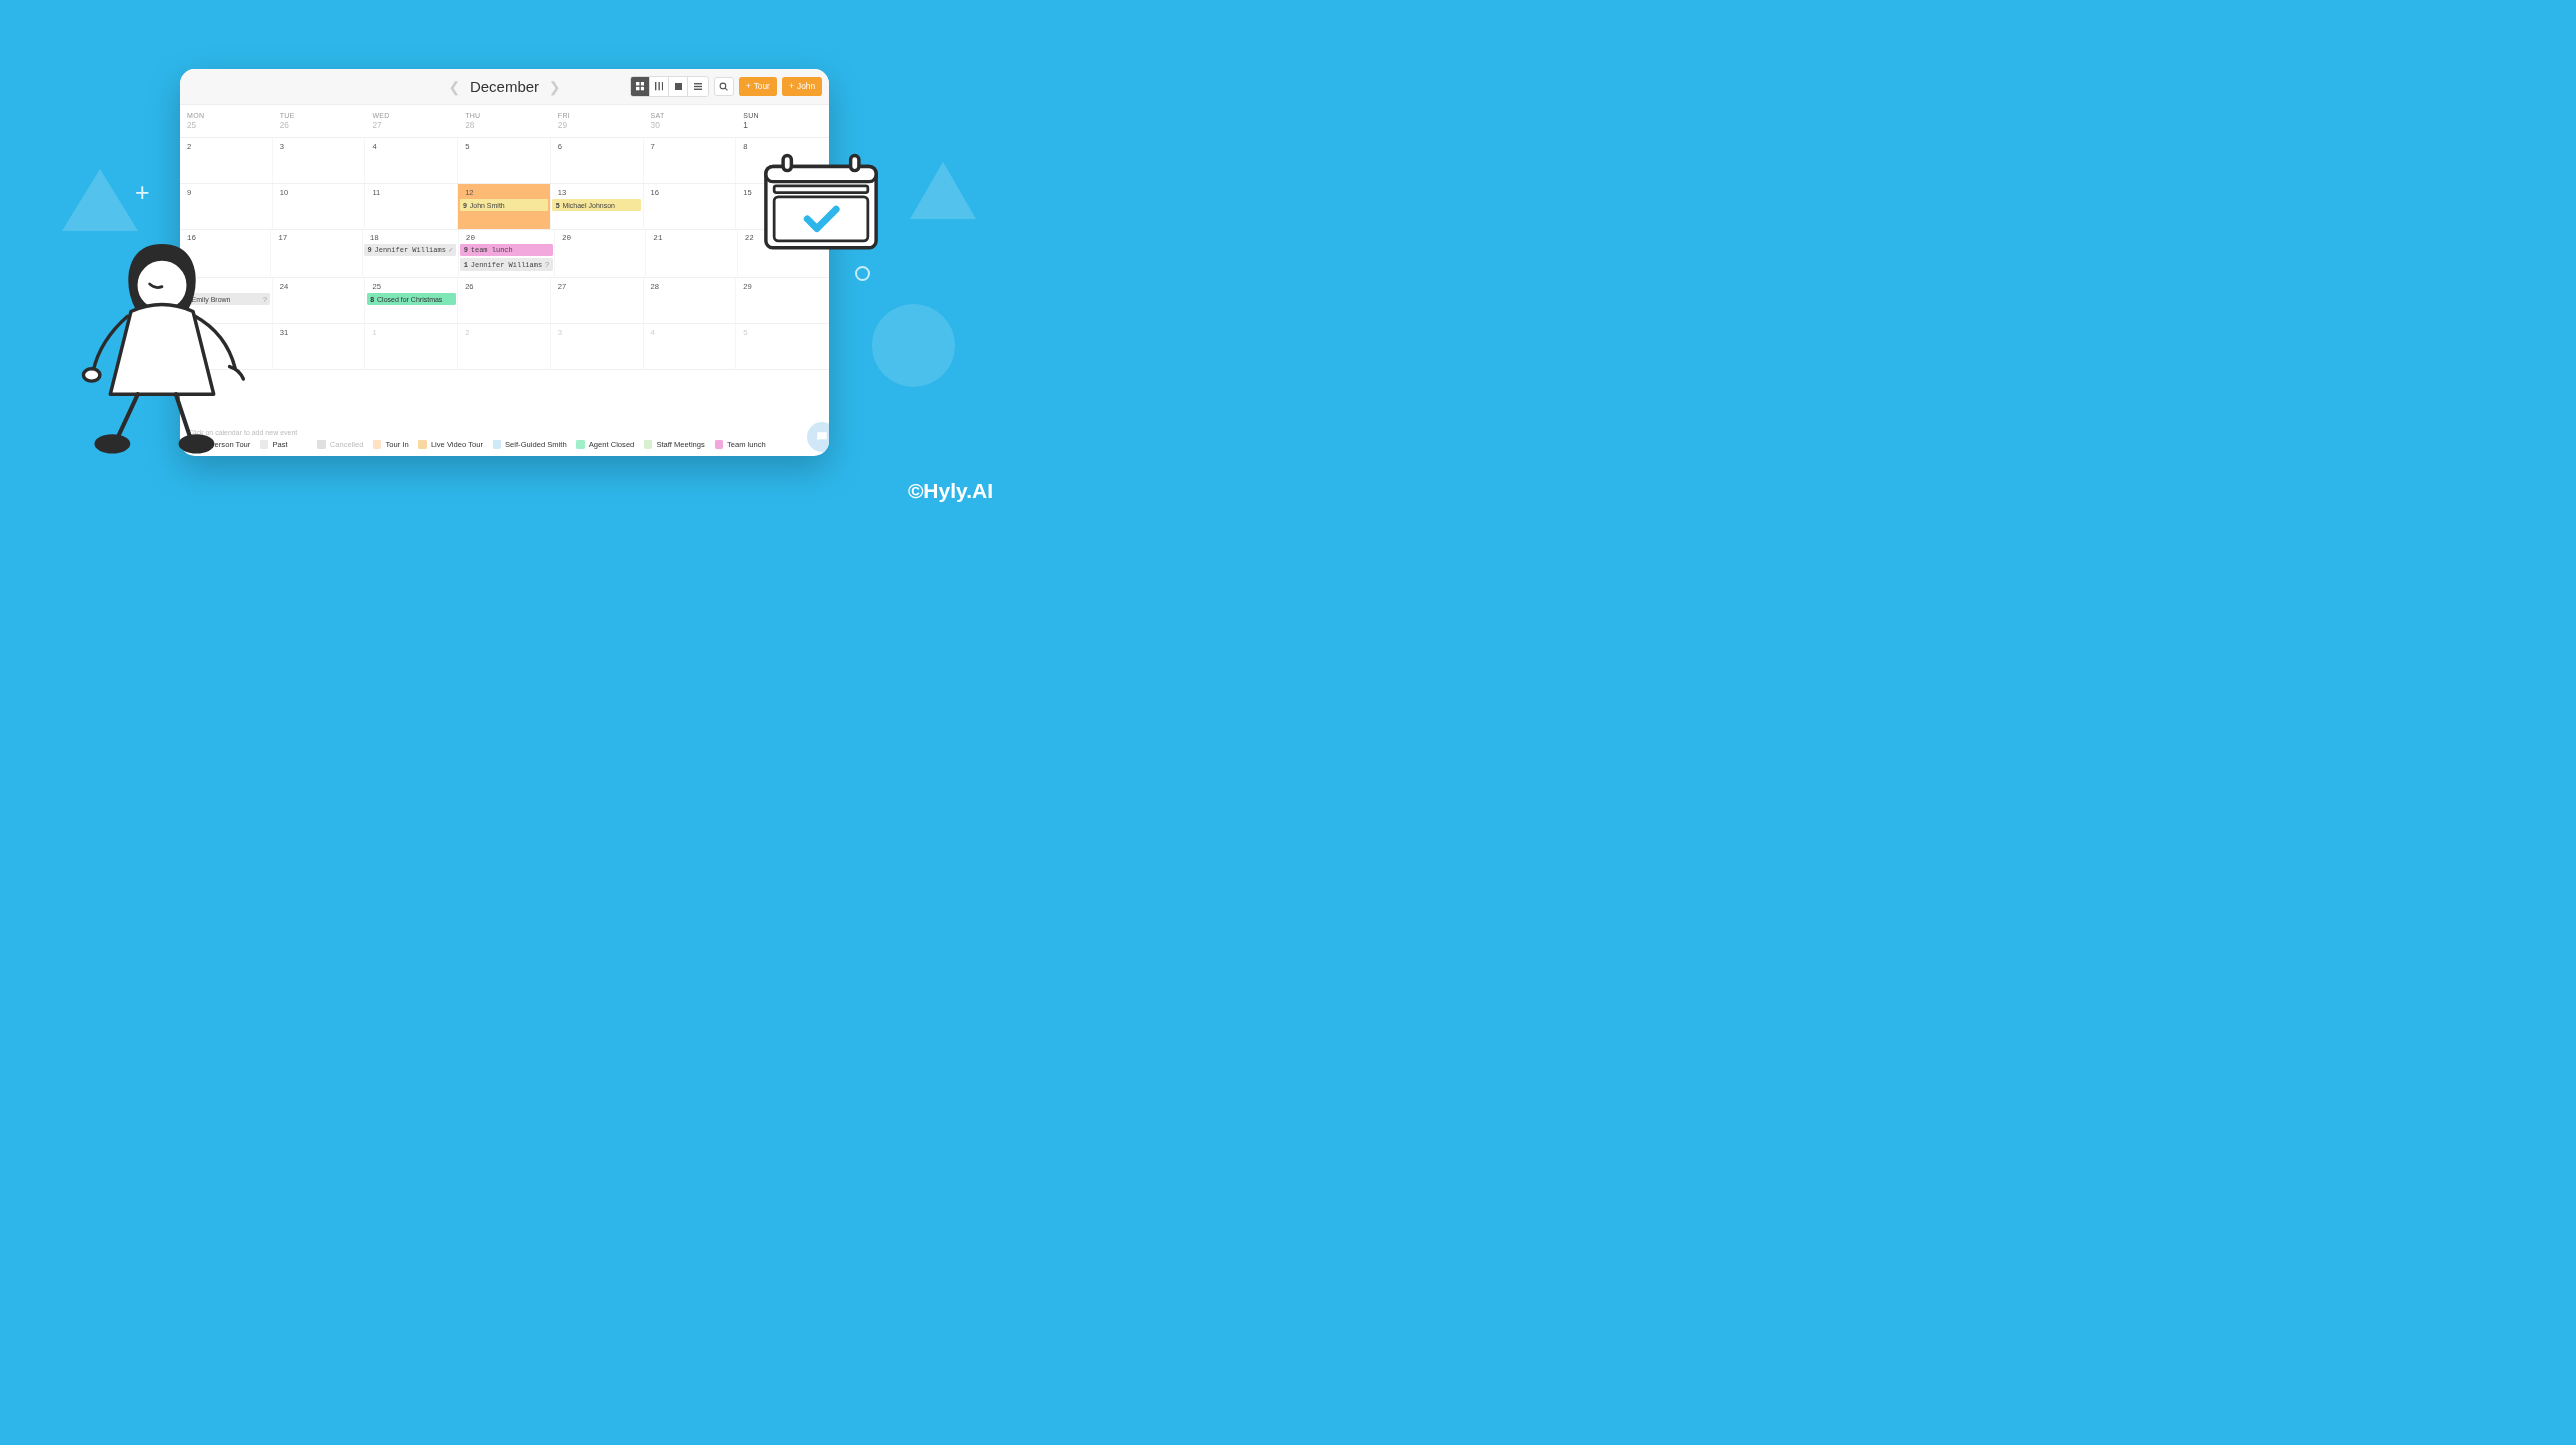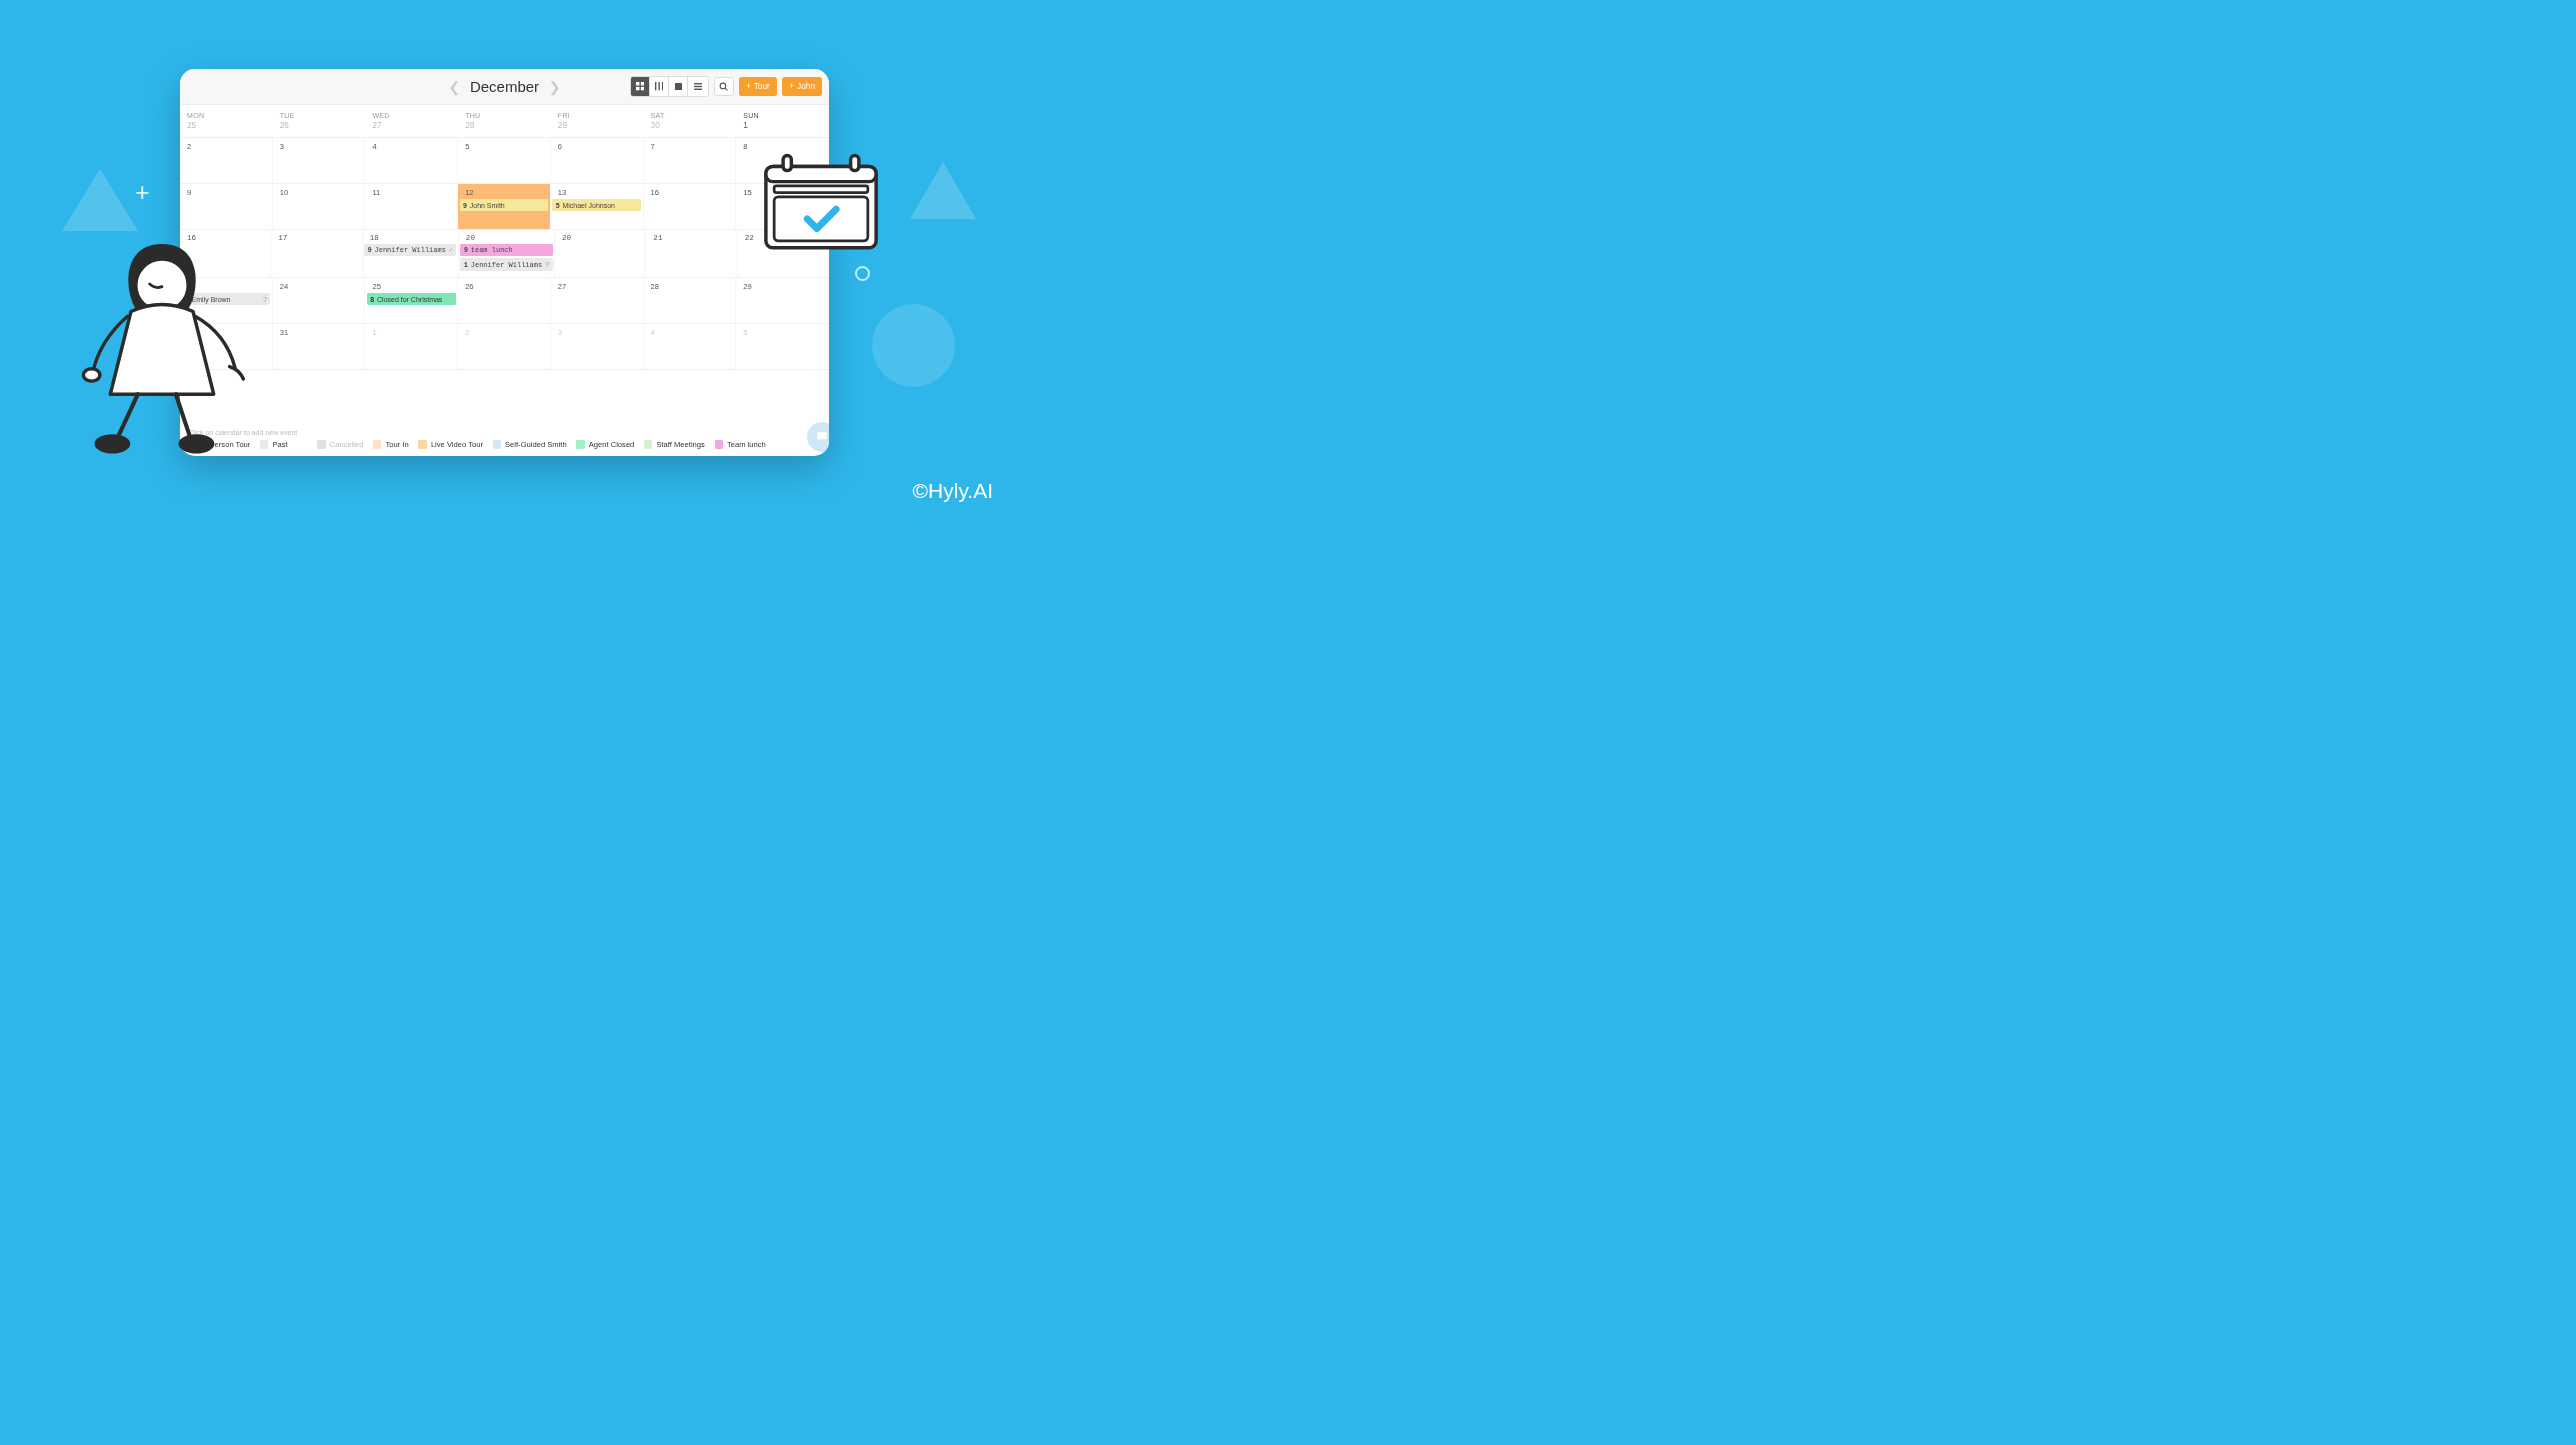--- a/index.html
+++ b/index.html
@@ -210,21 +210,21 @@
   position: absolute;
   left: 72px; top: 237px;
   width: 180px; height: 231px;
 }
 
 .copyright {
   position: absolute;
   right: 38px; bottom: 76px;
   color: #fff;
   font-size: 21px;
-  font-weight: 400;
+  font-weight: 700;
 }
 </style>
 </head>
 <body>
 
 <div class="bg-triangle-left"></div>
 <div class="bg-triangle-right"></div>
 <div class="bg-plus">+</div>
 <div class="bg-circle-outline"></div>
 <div class="bg-circle-filled"></div>

